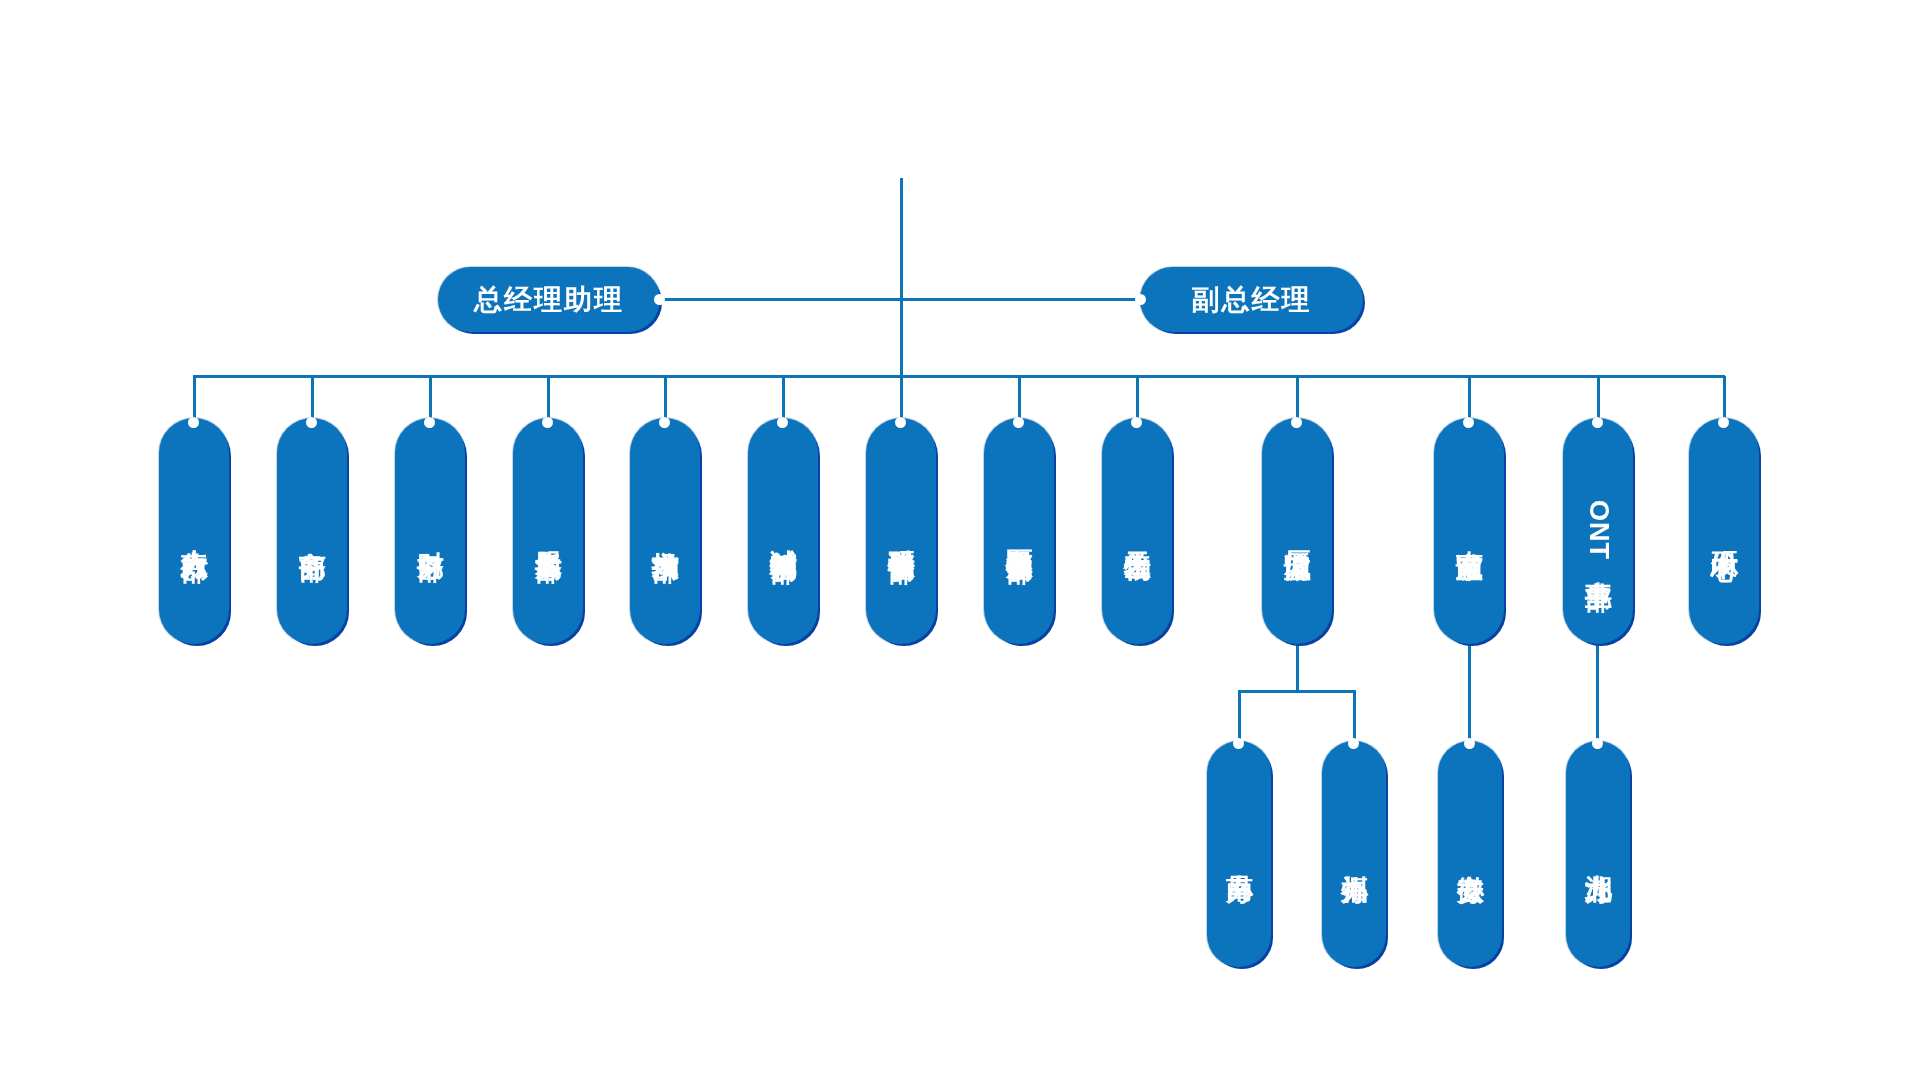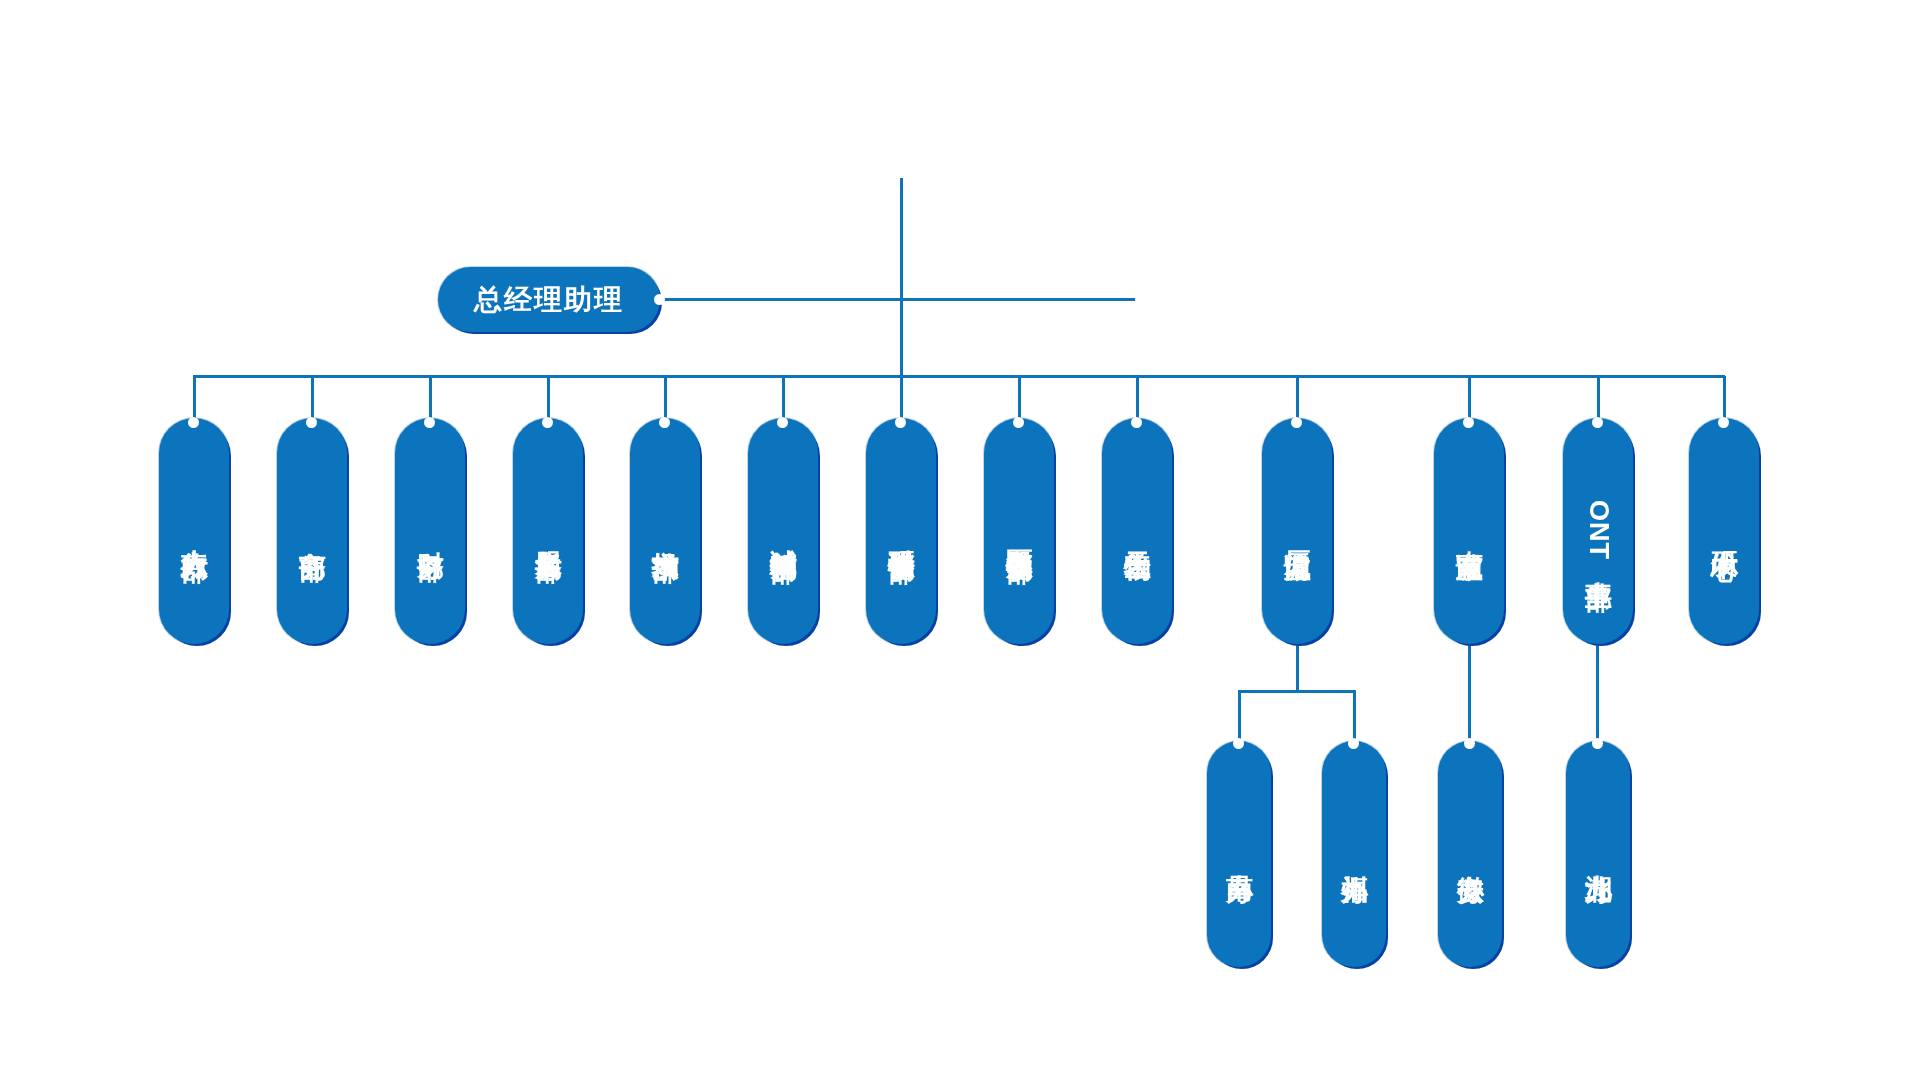--- a/index.html
+++ b/index.html
@@ -58,20 +58,23 @@
   <div class="line" style="left:1296px;top:643px;width:3px;height:50px;"></div>
   <div class="line" style="left:1238px;top:690px;width:118px;height:3px;"></div>
   <div class="line" style="left:1238px;top:690px;width:3px;height:53px;"></div>
   <div class="line" style="left:1353px;top:690px;width:3px;height:53px;"></div>
   <div class="line" style="left:1468px;top:644px;width:3px;height:99px;"></div>
   <div class="line" style="left:1596px;top:644px;width:3px;height:99px;"></div>
 
 
   <div class="pill hpill" style="left:438px;top:267px;width:222px;height:65px;">
     <span>总经理助理</span>
+  </div>
+  <div class="pill hpill" style="left:1140px;top:267px;width:223px;height:65px;">
+    <span>副总经理</span>
   </div>
 
   <div class="pill vpill" style="left:159px;top:418px;width:70px;height:226px;">
     <span class="vlabel">人力行政部</span>
   </div>
   <div class="pill vpill" style="left:277px;top:418px;width:70px;height:226px;">
     <span class="vlabel">商务部</span>
   </div>
   <div class="pill vpill" style="left:395px;top:418px;width:70px;height:226px;">
     <span class="vlabel">财务部</span>

